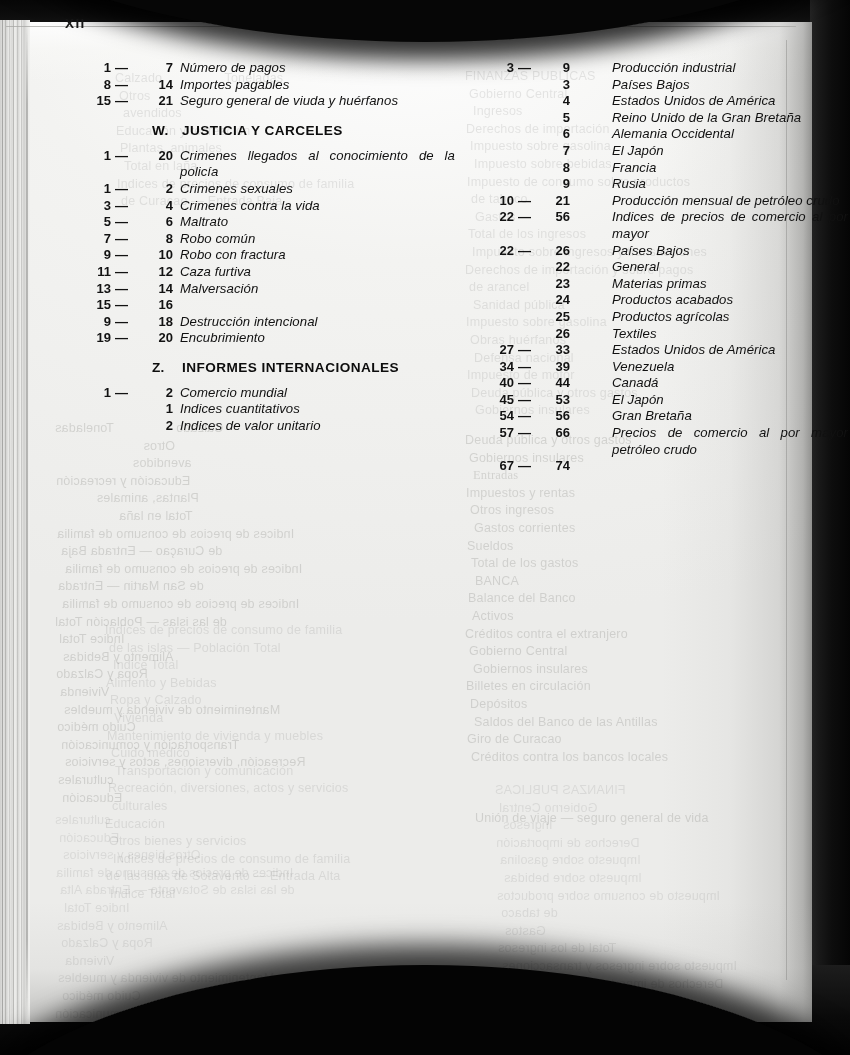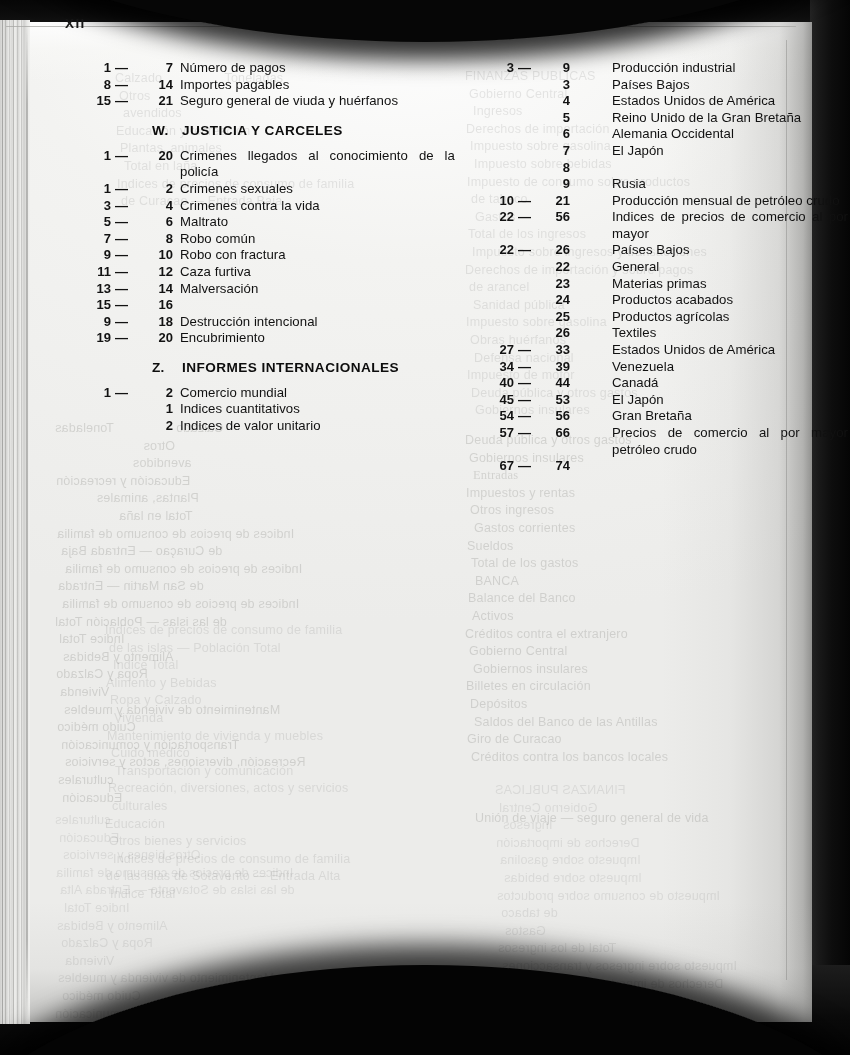--- a/index.html
+++ b/index.html
@@ -238,20 +238,21 @@
 
   .label {
     display: block;
     margin-left: 125px;
     font-size: 13.2px;
     line-height: 16.6px;
     color: #111111;
     text-align: justify;
     text-justify: inter-word;
     letter-spacing: 0.05px;
+    font-style: italic;
   }
   .col-right .label { margin-left: 132px; }
 
   .heading {
     position: relative;
     margin-top: 13px;
     margin-bottom: 6px;
     height: 19px;
   }
   .heading .letter {
@@ -630,20 +631,21 @@
             <span class="n-to">7</span>
           </div>
           <span class="label">El Japón</span>
         </div>
         <div class="entry">
           <div class="nums">
             <span class="n-from"></span>
             <span class="dash"></span>
             <span class="n-to">8</span>
           </div>
+          <span class="label">Francia</span>
         </div>
         <div class="entry">
           <div class="nums">
             <span class="n-from"></span>
             <span class="dash"></span>
             <span class="n-to">9</span>
           </div>
           <span class="label">Rusia</span>
         </div>
         <div class="entry">

